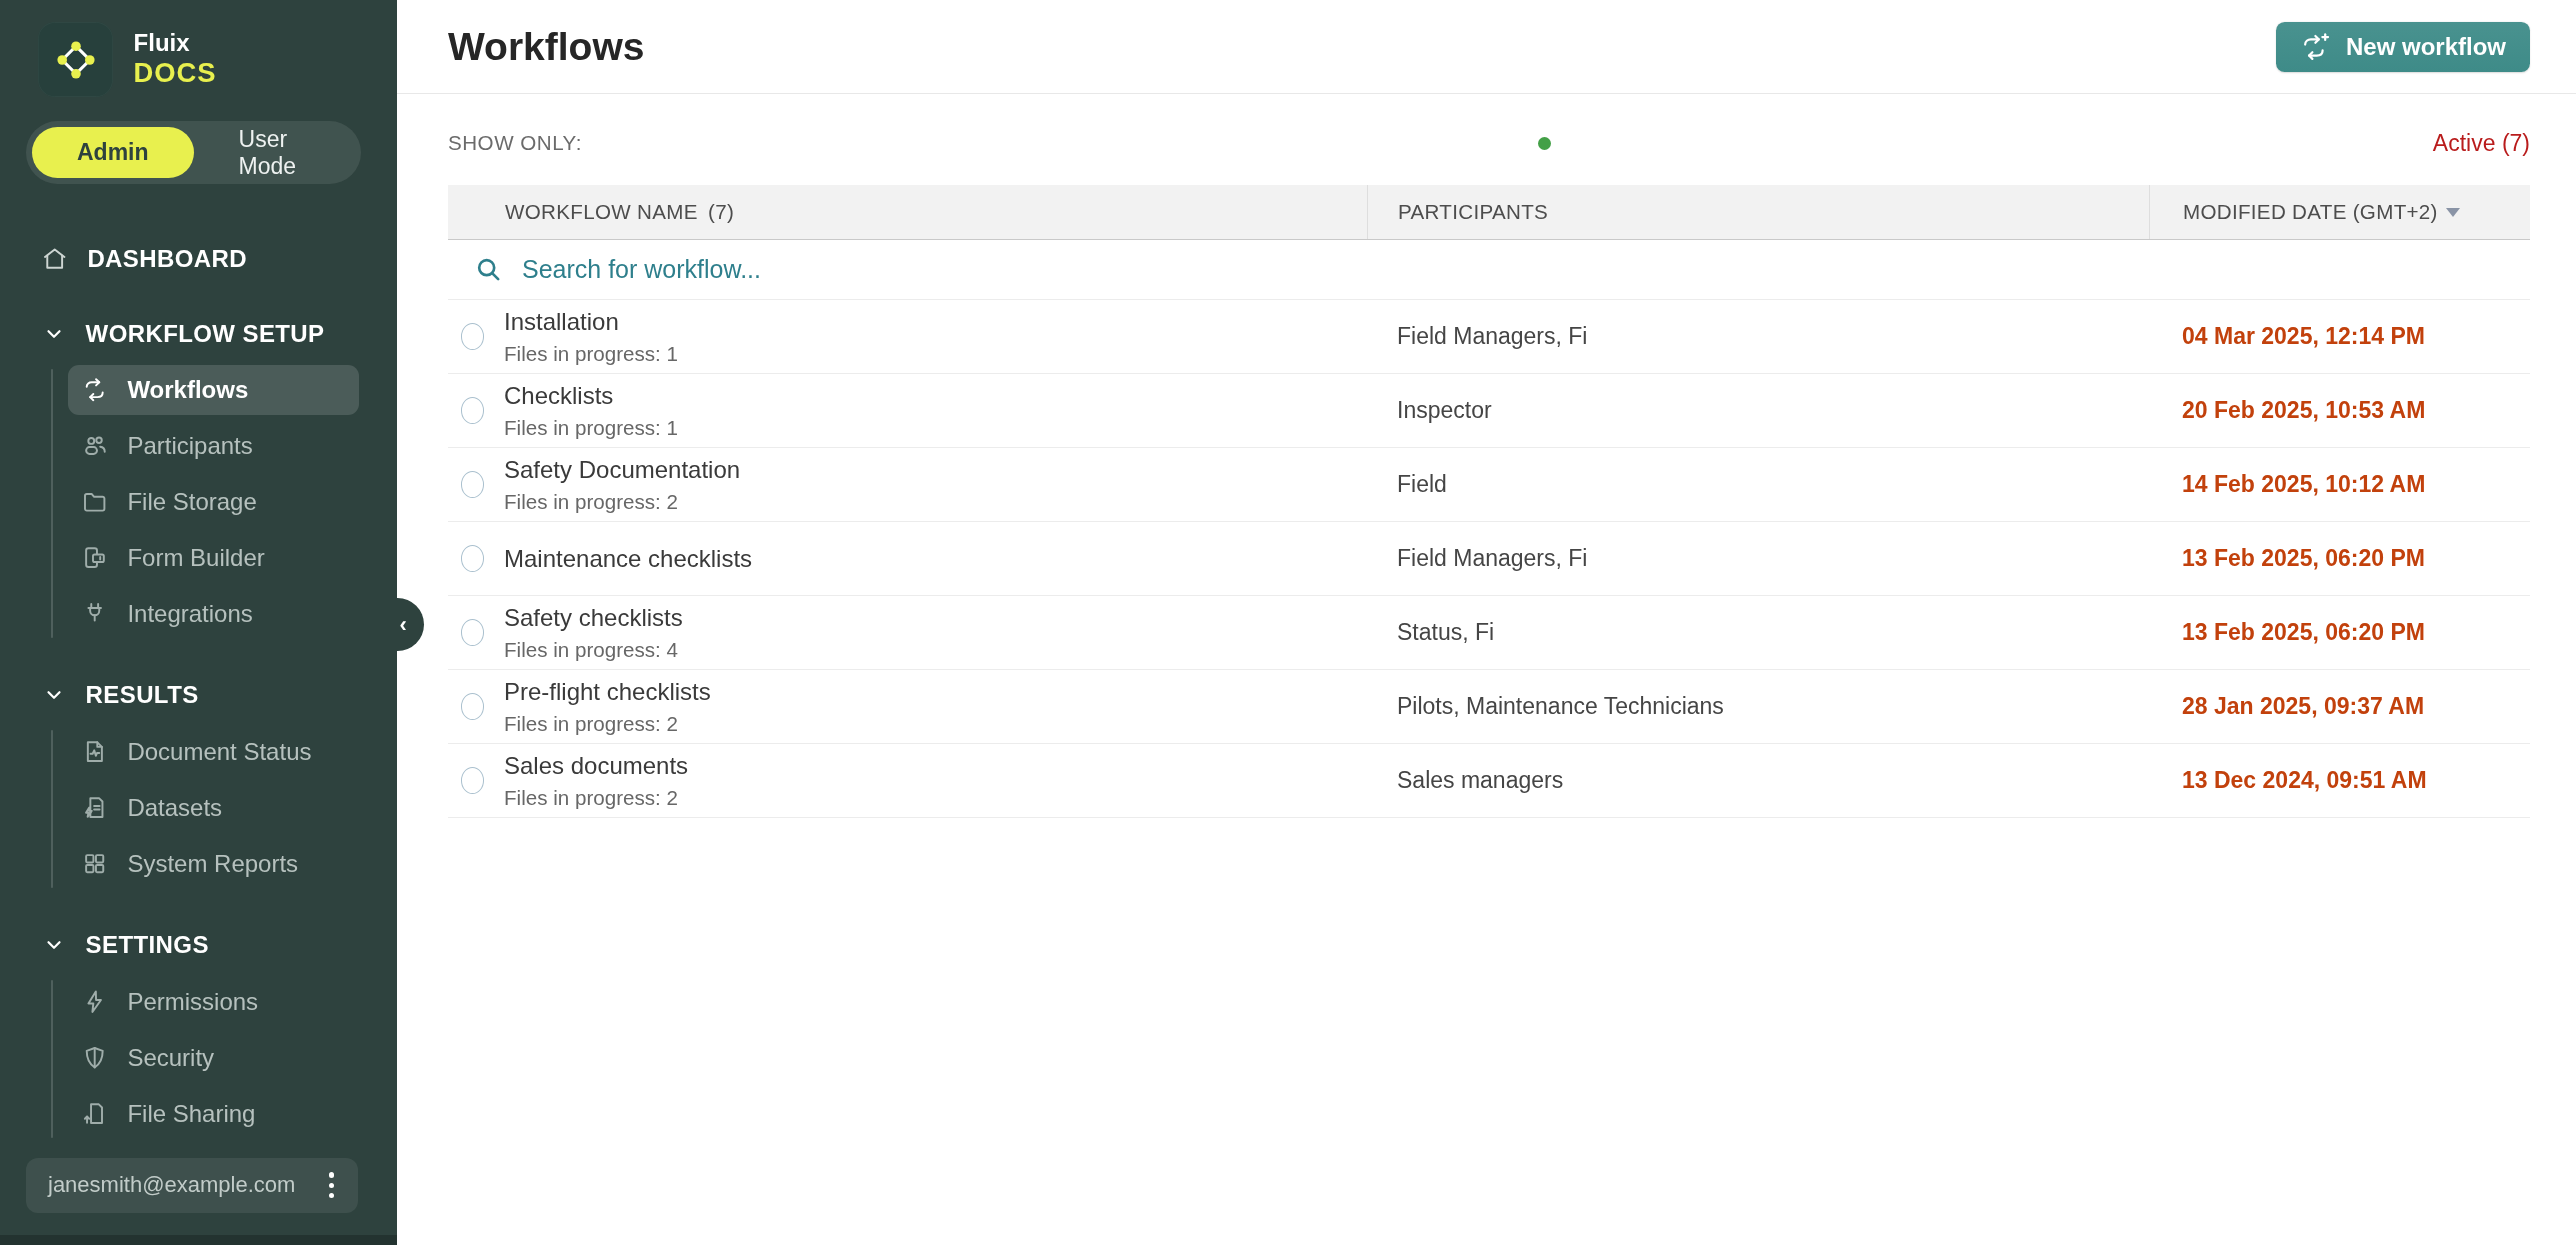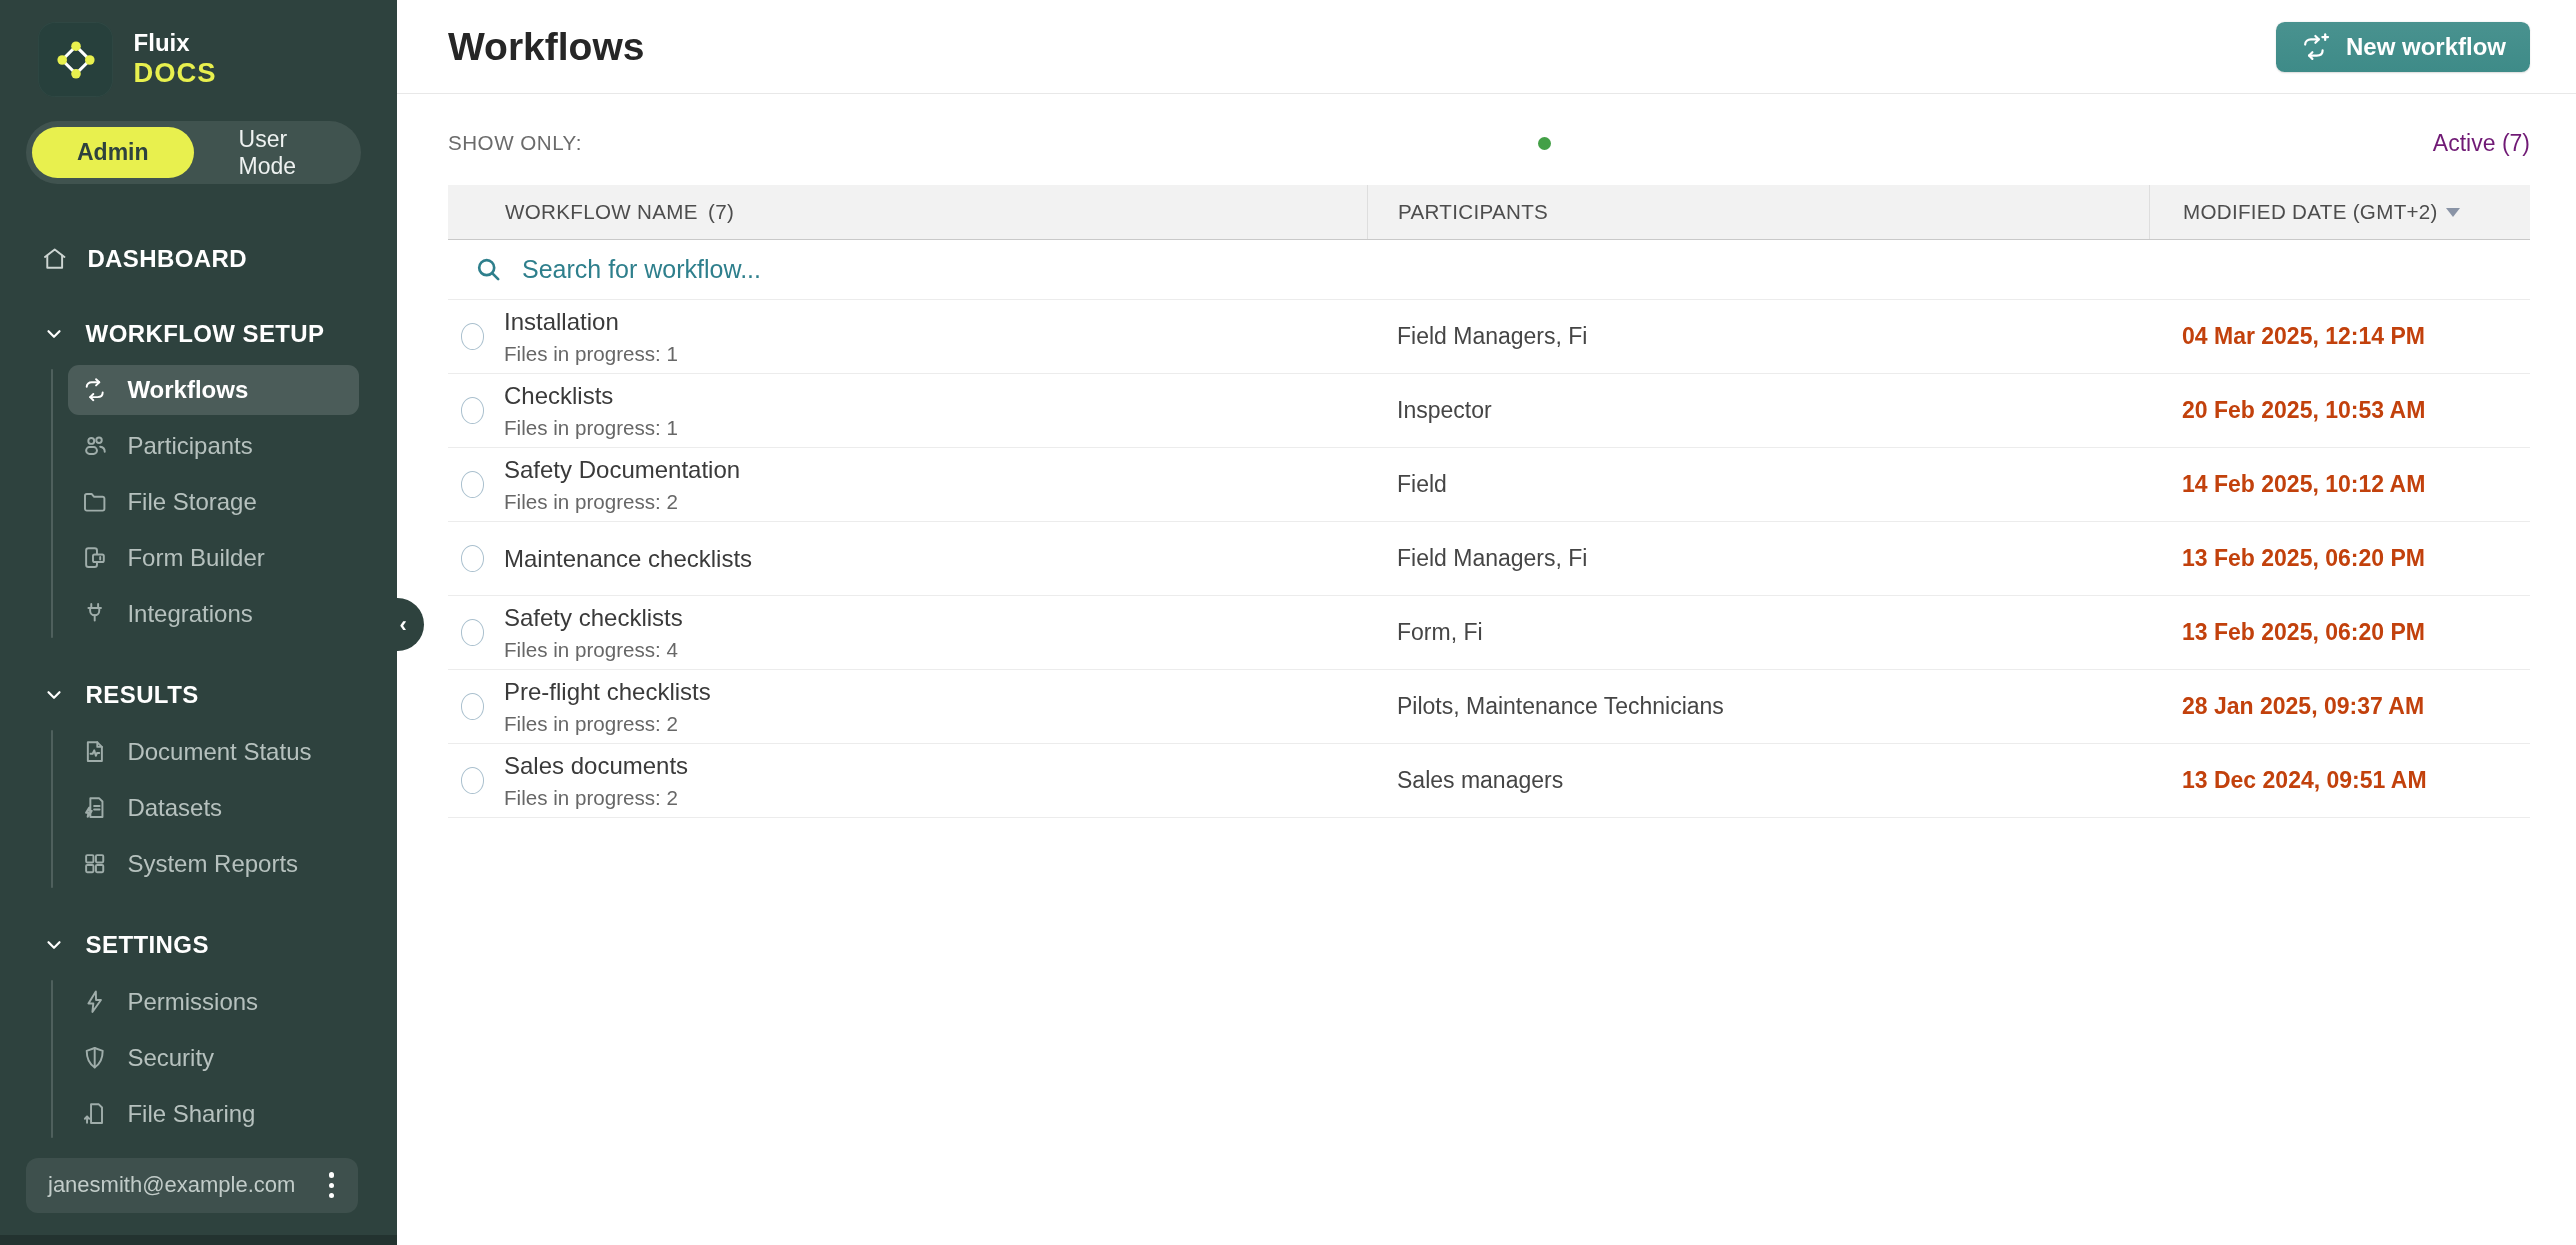--- a/index.html
+++ b/index.html
@@ -106,21 +106,21 @@
     background:linear-gradient(180deg,#49928f 0%,#3e8b88 100%);
     color:#ffffff; font-size:24px; font-weight:600;
     font-family:"Liberation Sans", sans-serif; cursor:pointer;
     box-shadow:0 0.9px 1.7px rgba(0,0,0,0.15);
   }
 
   .content { padding:31px 46px 0 51px; }
   .filter-row { display:flex; align-items:center; height:36px; margin-bottom:24px;justify-content:space-between; }
   .filter-label { font-size:20.6px; color:#6b6b6b; letter-spacing:0.5px; }
   .filter-dot { width:13px; height:13px; border-radius:50%; background:#43a047; margin:0 17px 0 91px; }
-  .filter-value { font-size:23px; color:#701a75; }
+  .filter-value { font-size:23px; color:#b91c1c; }
 
   .table { width:100%; }
   .thead {
     display:flex; align-items:center; height:55px;
     background:#f2f2f2; border-bottom:1.7px solid #c9c9c9;
     color:#4d4d4d; font-size:20.6px; letter-spacing:0.3px;
   }
   .col-name { width:919px; min-width:919px; padding-left:57px; display:flex; gap:10.3px; }
   .col-part { width:782px; min-width:782px; padding-left:30px; }
   .col-date { flex:1; padding-left:33px; display:flex; align-items:center; gap:8px; }
@@ -458,21 +458,21 @@
         </div>
 
         <div class="row">
           <div class="row-name-cell">
             <span class="radio"></span>
             <div>
               <div class="row-name">Safety checklists</div>
               <div class="row-files">Files in progress: 4</div>
             </div>
           </div>
-          <div class="row-part">Form, Fi</div>
+          <div class="row-part">Status, Fi</div>
           <div class="row-date">13 Feb 2025, 06:20 PM</div>
         </div>
 
         <div class="row">
           <div class="row-name-cell">
             <span class="radio"></span>
             <div>
               <div class="row-name">Pre-flight checklists</div>
               <div class="row-files">Files in progress: 2</div>
             </div>

